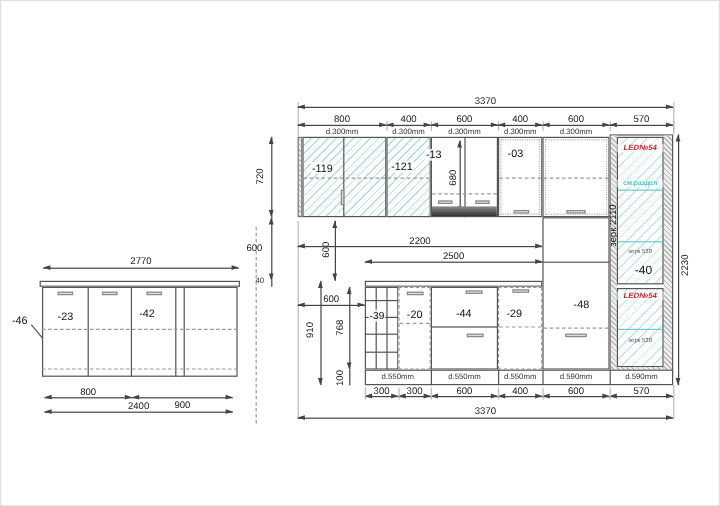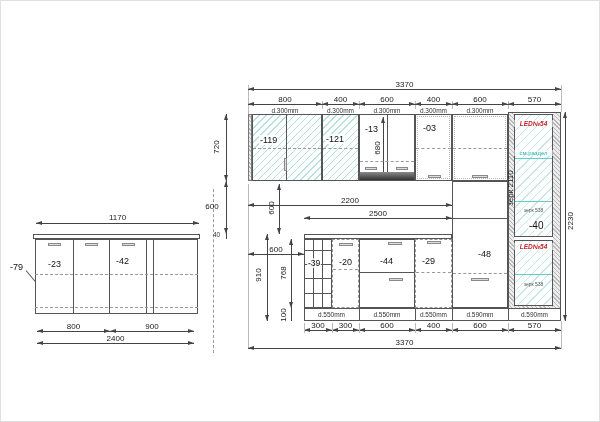--- a/index.html
+++ b/index.html
@@ -35,43 +35,43 @@
   .cyanline{position:absolute;height:1px;background:#66cccc}
   .leader{position:absolute;height:1px;background:#555;transform-origin:left center}
 </style>
 </head>
 <body>
 
 <div class="sheet" id="sheet">
 
   <div>
     <div class="dim-h" style="left:35px;top:222px;width:163px"></div>
-    <span class="dlab" style="left:35px;top:212px;width:163px">1170</span>
+    <span class="dlab" style="left:35px;top:212px;width:163px">2770</span>
 
     <div class="box" style="left:32px;top:233px;width:167px;height:5px"></div>
     <div class="box" style="left:34px;top:238px;width:163px;height:75px"></div>
     <div class="vl" style="left:72px;top:238px;height:75px"></div>
     <div class="vl" style="left:108px;top:238px;height:75px"></div>
     <div class="vl" style="left:145px;top:238px;height:75px"></div>
     <div class="vl" style="left:152px;top:238px;height:75px"></div>
     <div class="handle" style="left:47px;top:242px;width:13px;height:3px"></div>
     <div class="handle" style="left:84px;top:242px;width:13px;height:3px"></div>
     <div class="handle" style="left:121px;top:242px;width:13px;height:3px"></div>
     <div class="dash-h" style="left:34px;top:273px;width:163px"></div>
     <div class="dash-h" style="left:34px;top:306px;width:163px"></div>
 
     <span class="cab-label" style="left:46px;top:258px">-23</span>
     <span class="cab-label" style="left:114px;top:255px">-42</span>
-    <span class="cab-label" style="left:8px;top:261px;background:none">-79</span>
+    <span class="cab-label" style="left:8px;top:261px;background:none">-46</span>
     <div class="leader" style="left:25px;top:269px;width:15px;transform:rotate(50deg)"></div>
 
     <div class="dim-h" style="left:36px;top:330px;width:73px"></div>
     <span class="dlab" style="left:36px;top:321px;width:73px">800</span>
     <div class="dim-h" style="left:109px;top:330px;width:84px"></div>
-    <span class="dlab" style="left:109px;top:321px;width:84px">900</span>
+    <span class="dlab" style="left:109px;top:332px;width:84px">900</span>
     <div class="dim-h" style="left:36px;top:342px;width:157px"></div>
     <span class="dlab" style="left:36px;top:333px;width:157px">2400</span>
 
     <div class="dash-v" style="left:212px;top:188px;height:164px"></div>
   </div>
 
   <div>
 
     <div class="vl-light" style="left:247px;top:84px;height:29px"></div>
     <div class="vl-light" style="left:560px;top:84px;height:27px"></div>
@@ -84,21 +84,21 @@
     <div class="dash-h" style="left:252px;top:147px;width:68px"></div>
     <div class="handle" style="left:283px;top:157px;width:3px;height:13px"></div>
     <span class="cab-label" style="left:258px;top:134px">-119</span>
 
     <div class="box glass" style="left:321px;top:113px;width:37px;height:67px"></div>
     <div class="dash-h" style="left:322px;top:147px;width:35px"></div>
     <span class="cab-label" style="left:324px;top:133px">-121</span>
 
     <div class="box" style="left:358px;top:113px;width:56px;height:67px"></div>
     <div class="vl" style="left:386px;top:113px;height:67px"></div>
-    <span class="cab-label" style="left:363px;top:123px">-13</span>
+    <span class="cab-label" style="left:353px;top:123px">-13</span>
     <div class="dim-v" style="left:382px;top:116px;height:61px"></div>
     <span class="vtext" style="left:357px;top:143px">680</span>
     <div class="dash-h" style="left:359px;top:160px;width:54px"></div>
     <div class="handle" style="left:364px;top:166px;width:12px;height:3px"></div>
     <div class="handle" style="left:395px;top:166px;width:12px;height:3px"></div>
     <div class="hood" style="left:359px;top:171px;width:54px;height:8px"></div>
 
     <div class="box" style="left:414px;top:113px;width:37px;height:67px"></div>
     <div class="inner-dash" style="left:416px;top:115px;width:33px;height:63px"></div>
     <div class="dash-h" style="left:415px;top:147px;width:35px"></div>

